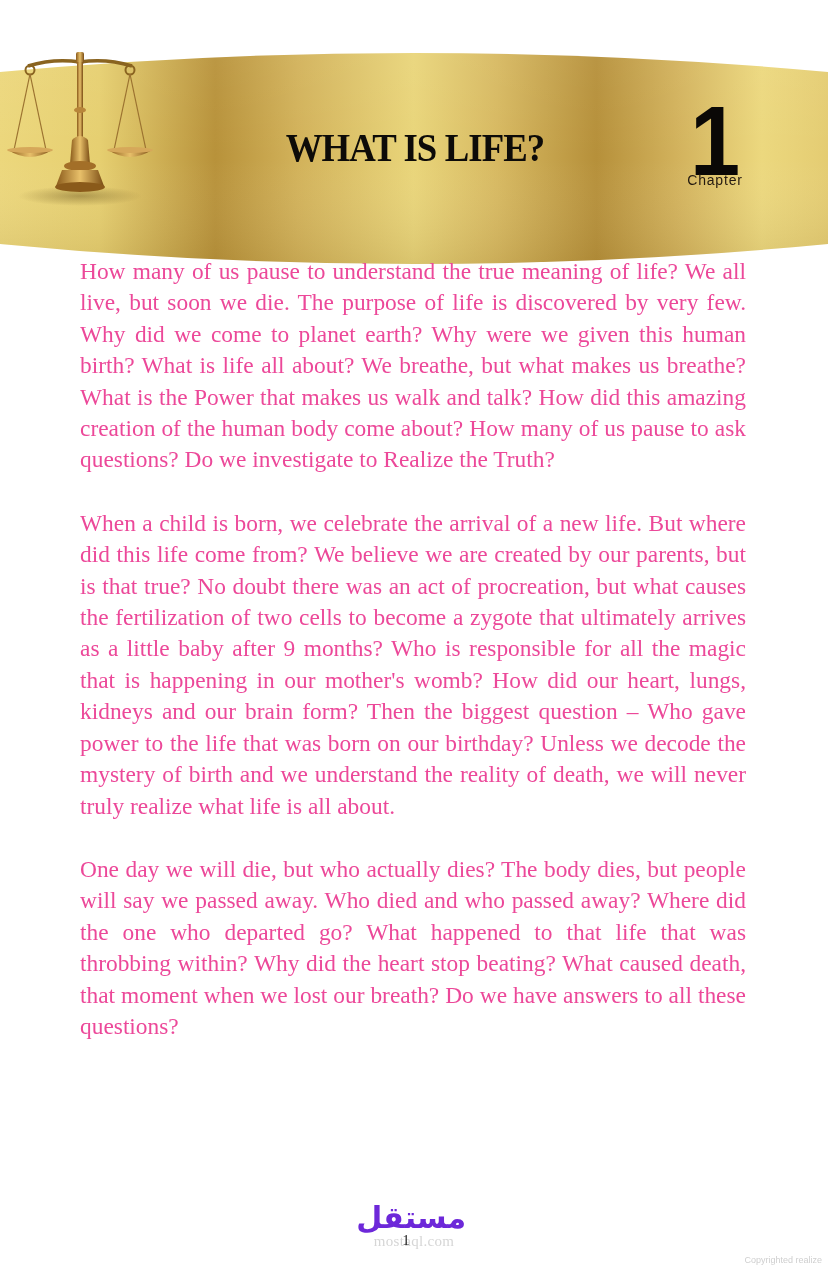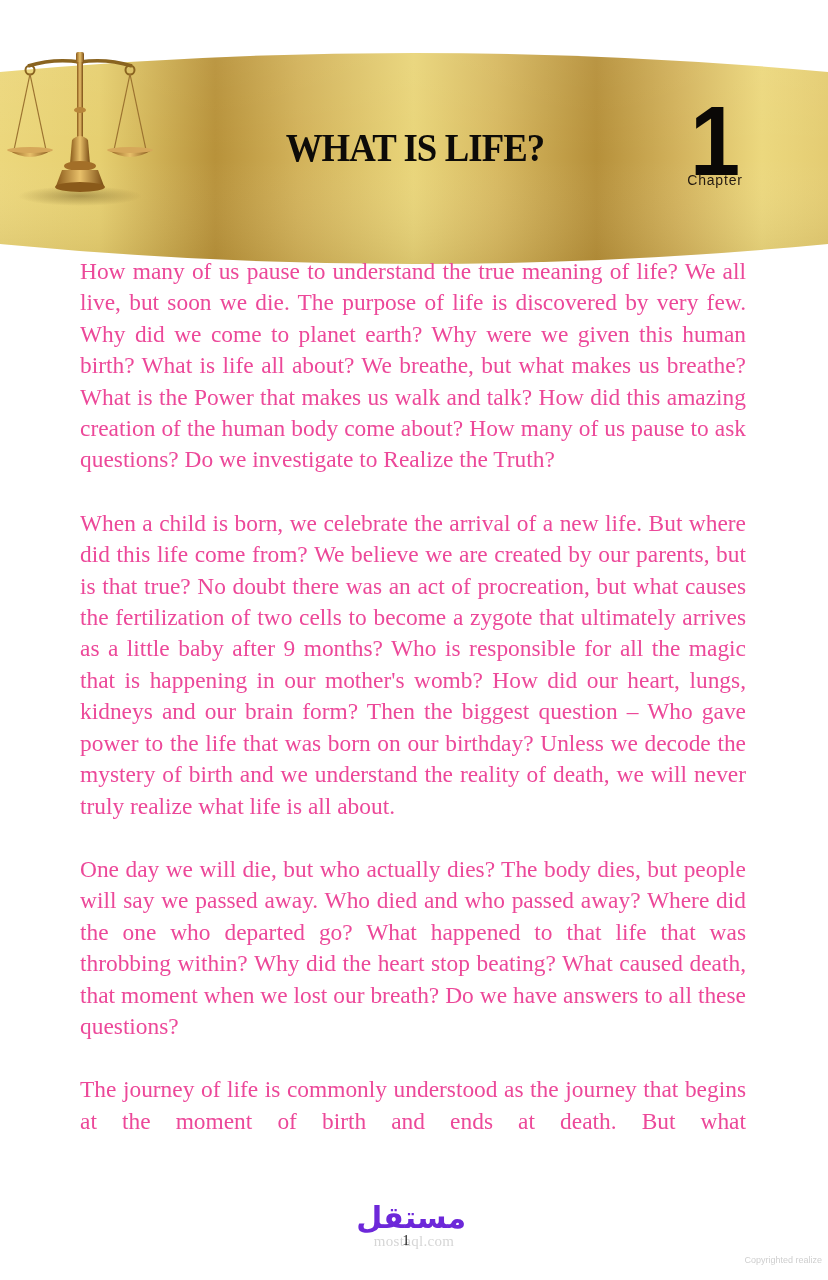--- a/index.html
+++ b/index.html
@@ -198,21 +198,20 @@
 
   <h1 class="chapter-title">WHAT IS LIFE?</h1>
   <div class="chapter-number">1</div>
   <div class="chapter-label">Chapter</div>
 </div>
 
 <div class="content">
   <p>How many of us pause to understand the true meaning of life? We all live, but soon we die. The purpose of life is discovered by very few. Why did we come to planet earth? Why were we given this human birth? What is life all about? We breathe, but what makes us breathe? What is the Power that makes us walk and talk? How did this amazing creation of the human body come about? How many of us pause to ask questions? Do we investigate to Realize the Truth?</p>
   <p>When a child is born, we celebrate the arrival of a new life. But where did this life come from? We believe we are created by our parents, but is that true? No doubt there was an act of procreation, but what causes the fertilization of two cells to become a zygote that ultimately arrives as a little baby after 9 months? Who is responsible for all the magic that is happening in our mother's womb? How did our heart, lungs, kidneys and our brain form? Then the biggest question – Who gave power to the life that was born on our birthday? Unless we decode the mystery of birth and we understand the reality of death, we will never truly realize what life is all about.</p>
   <p>One day we will die, but who actually dies?  The body dies, but people will say we passed away. Who died and who passed away? Where did the one who departed go? What happened to that life that was throbbing within? Why did the heart stop beating? What caused death, that moment when we lost our breath? Do we have answers to all these questions?</p>
-  <p style="text-align-last: justify;">The journey of life is commonly understood as the journey that begins at the moment of birth and ends at death. But what</p>
 </div>
 
 <div class="watermark">
   <div class="watermark-arabic">مستقل</div>
   <div class="watermark-latin">mostaql.com</div>
 </div>
 
 <div class="page-number">1</div>
 
 <div class="copyright">Copyrighted realize</div>

